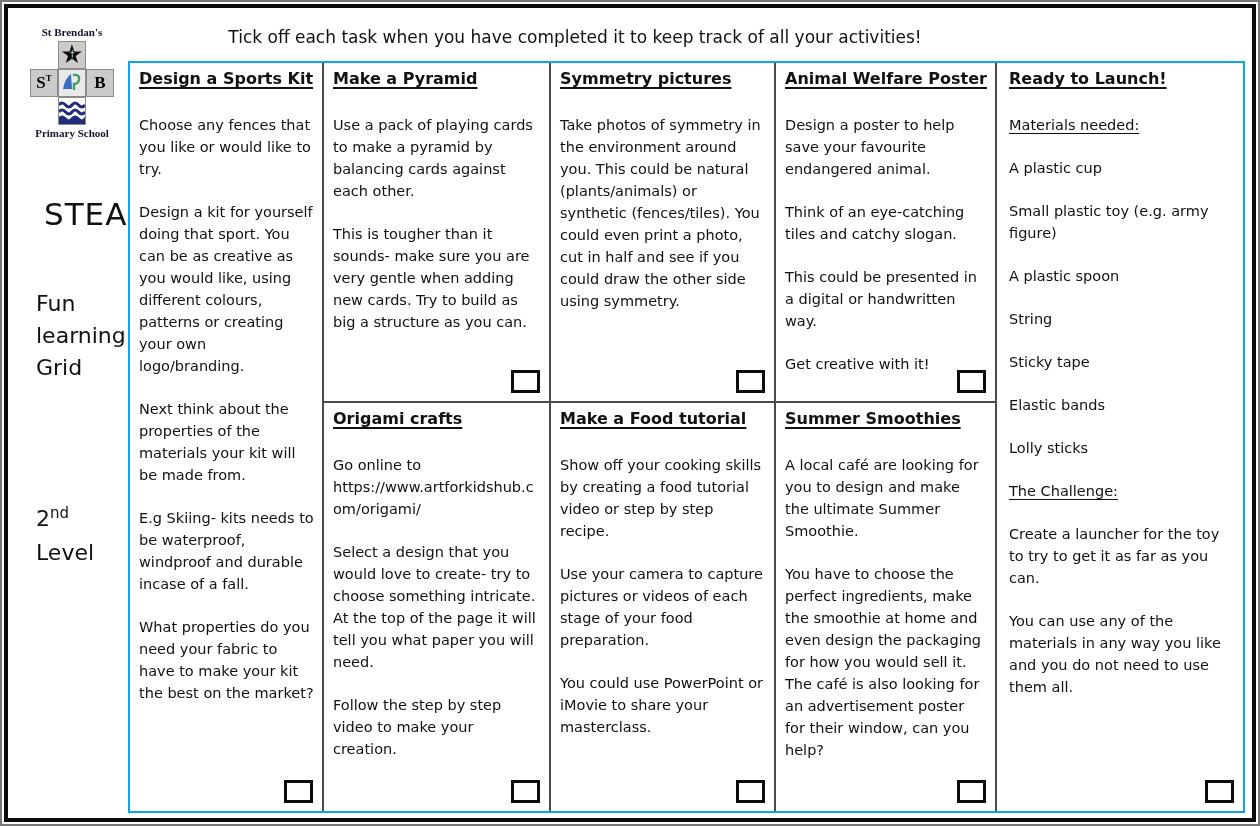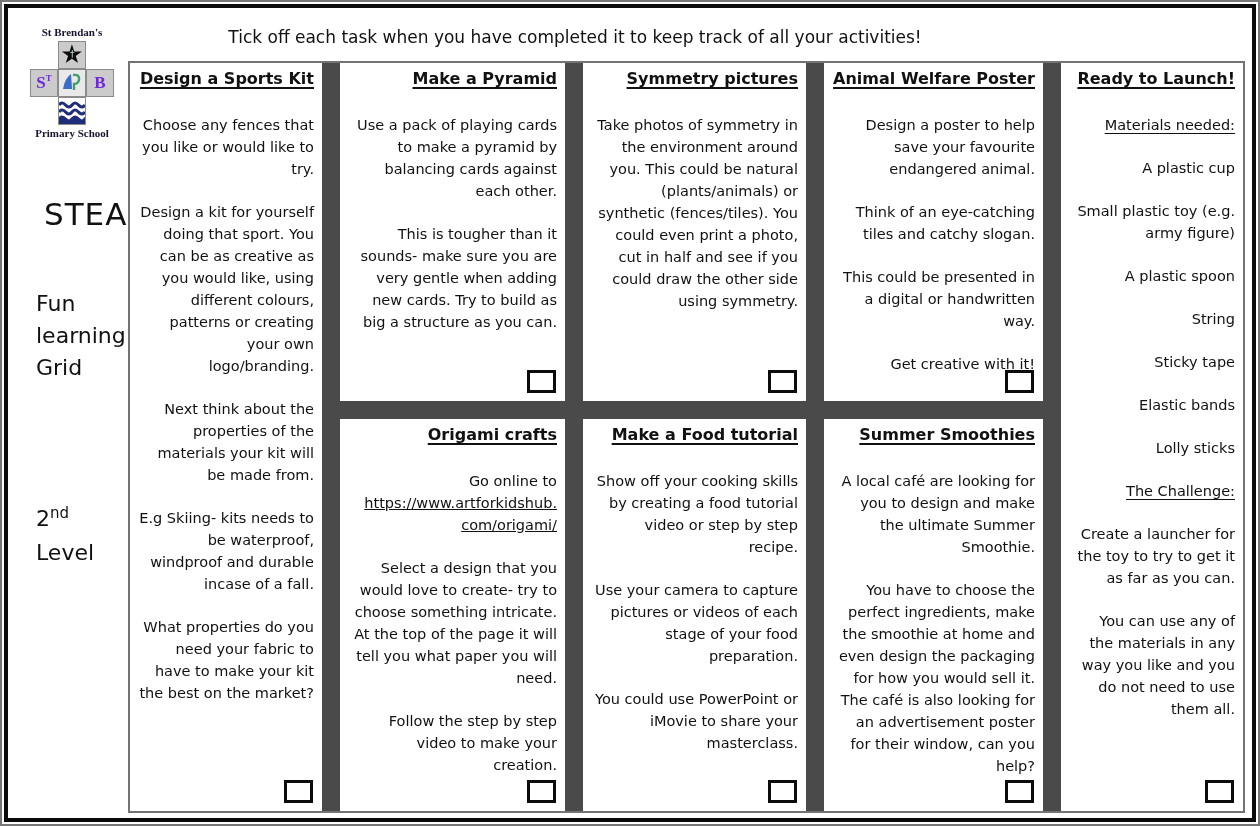--- a/index.html
+++ b/index.html
@@ -16,54 +16,54 @@
   .cross{position:relative;width:84px;height:84px;margin:3px auto 2px auto;}
   .sq{position:absolute;width:28px;height:28px;background:#cbcbcb;border:1px solid #8b8b8b;
       box-sizing:border-box;display:flex;align-items:center;justify-content:center;}
   .sq-top{left:28px;top:0;}
   .sq-left{left:0;top:28px;}
   .sq-center{left:28px;top:28px;background:#e9e9e9;}
   .sq-right{left:56px;top:28px;}
   .sq-bottom{left:28px;top:56px;background:#ffffff;}
   .star{font-size:26px;line-height:26px;color:#0c0c0c;position:relative;top:-1px;}
   .star-cross{position:absolute;left:11px;top:7px;font-size:9px;color:#bfe2c8;}
-  .lt{font-family:"Liberation Serif",serif;font-weight:bold;font-size:17px;color:#6d28d9;}
+  .lt{font-family:"Liberation Serif",serif;font-weight:bold;font-size:17px;color:#000000;}
   .lt sup{font-size:9px;}
   .steam{position:absolute;left:34px;top:186px;font-size:31px;letter-spacing:1px;}
   .funlearn{position:absolute;left:26px;top:278px;font-size:22px;line-height:32px;width:104px;}
   .level{position:absolute;left:26px;top:486px;font-size:22px;line-height:34px;}
   .level sup{font-size:15px;}
 
   
   .instruction{position:absolute;left:150px;top:27px;width:850px;text-align:center;
       font-size:17px;}
 
   
   .taskgrid{position:absolute;left:128px;top:61px;width:1117px;height:752px;
-      box-sizing:border-box;border:2px solid #737373;background:#4a4a4a;
-      display:grid;gap:18px;
+      box-sizing:border-box;border:2px solid #0ea5e9;background:#4a4a4a;
+      display:grid;gap:2px;
       grid-template-columns:192px 225px 223px 219px 1fr;
-      grid-template-rows:338px 1fr;text-align:right;}
+      grid-template-rows:338px 1fr;}
   .cell{background:#ffffff;position:relative;padding:5px 8px 6px 9px;
       font-size:14.5px;line-height:22px;box-sizing:border-box;overflow:hidden;}
   .c1{grid-column:1;grid-row:1/3;}
   .c2{grid-column:2;grid-row:1;}
   .c3{grid-column:3;grid-row:1;}
   .c4{grid-column:4;grid-row:1;}
   .c5{grid-column:5;grid-row:1/3;padding-left:12px;}
   .c6{grid-column:2;grid-row:2;}
   .c7{grid-column:3;grid-row:2;}
   .c8{grid-column:4;grid-row:2;}
   .ttl{font-weight:bold;font-size:16px;text-decoration:underline;
       text-underline-offset:3px;text-decoration-thickness:2px;margin:0 0 24px 0;}
   .cell p{margin:0 0 21px 0;}
   .cell p:last-of-type{margin-bottom:0;}
   .mat{margin:0 0 21px 0;}
   .subhead{text-decoration:underline;text-underline-offset:3px;margin:0 0 21px 0;}
-  .doclink{color:#111;text-decoration:underline;word-break:break-all;cursor:pointer;margin-left:15px;}
+  .doclink{color:#111;word-break:break-all;cursor:pointer;}
   .checkbox{position:absolute;right:9px;bottom:8px;width:29px;height:23px;
       border:3px solid #0c0c0c;background:#fff;box-sizing:border-box;cursor:pointer;}
 </style>
 </head>
 <body>
 
 <div class="frame-outer"></div>
 <div class="frame-inner"></div>
 
 <aside class="sidebar">

